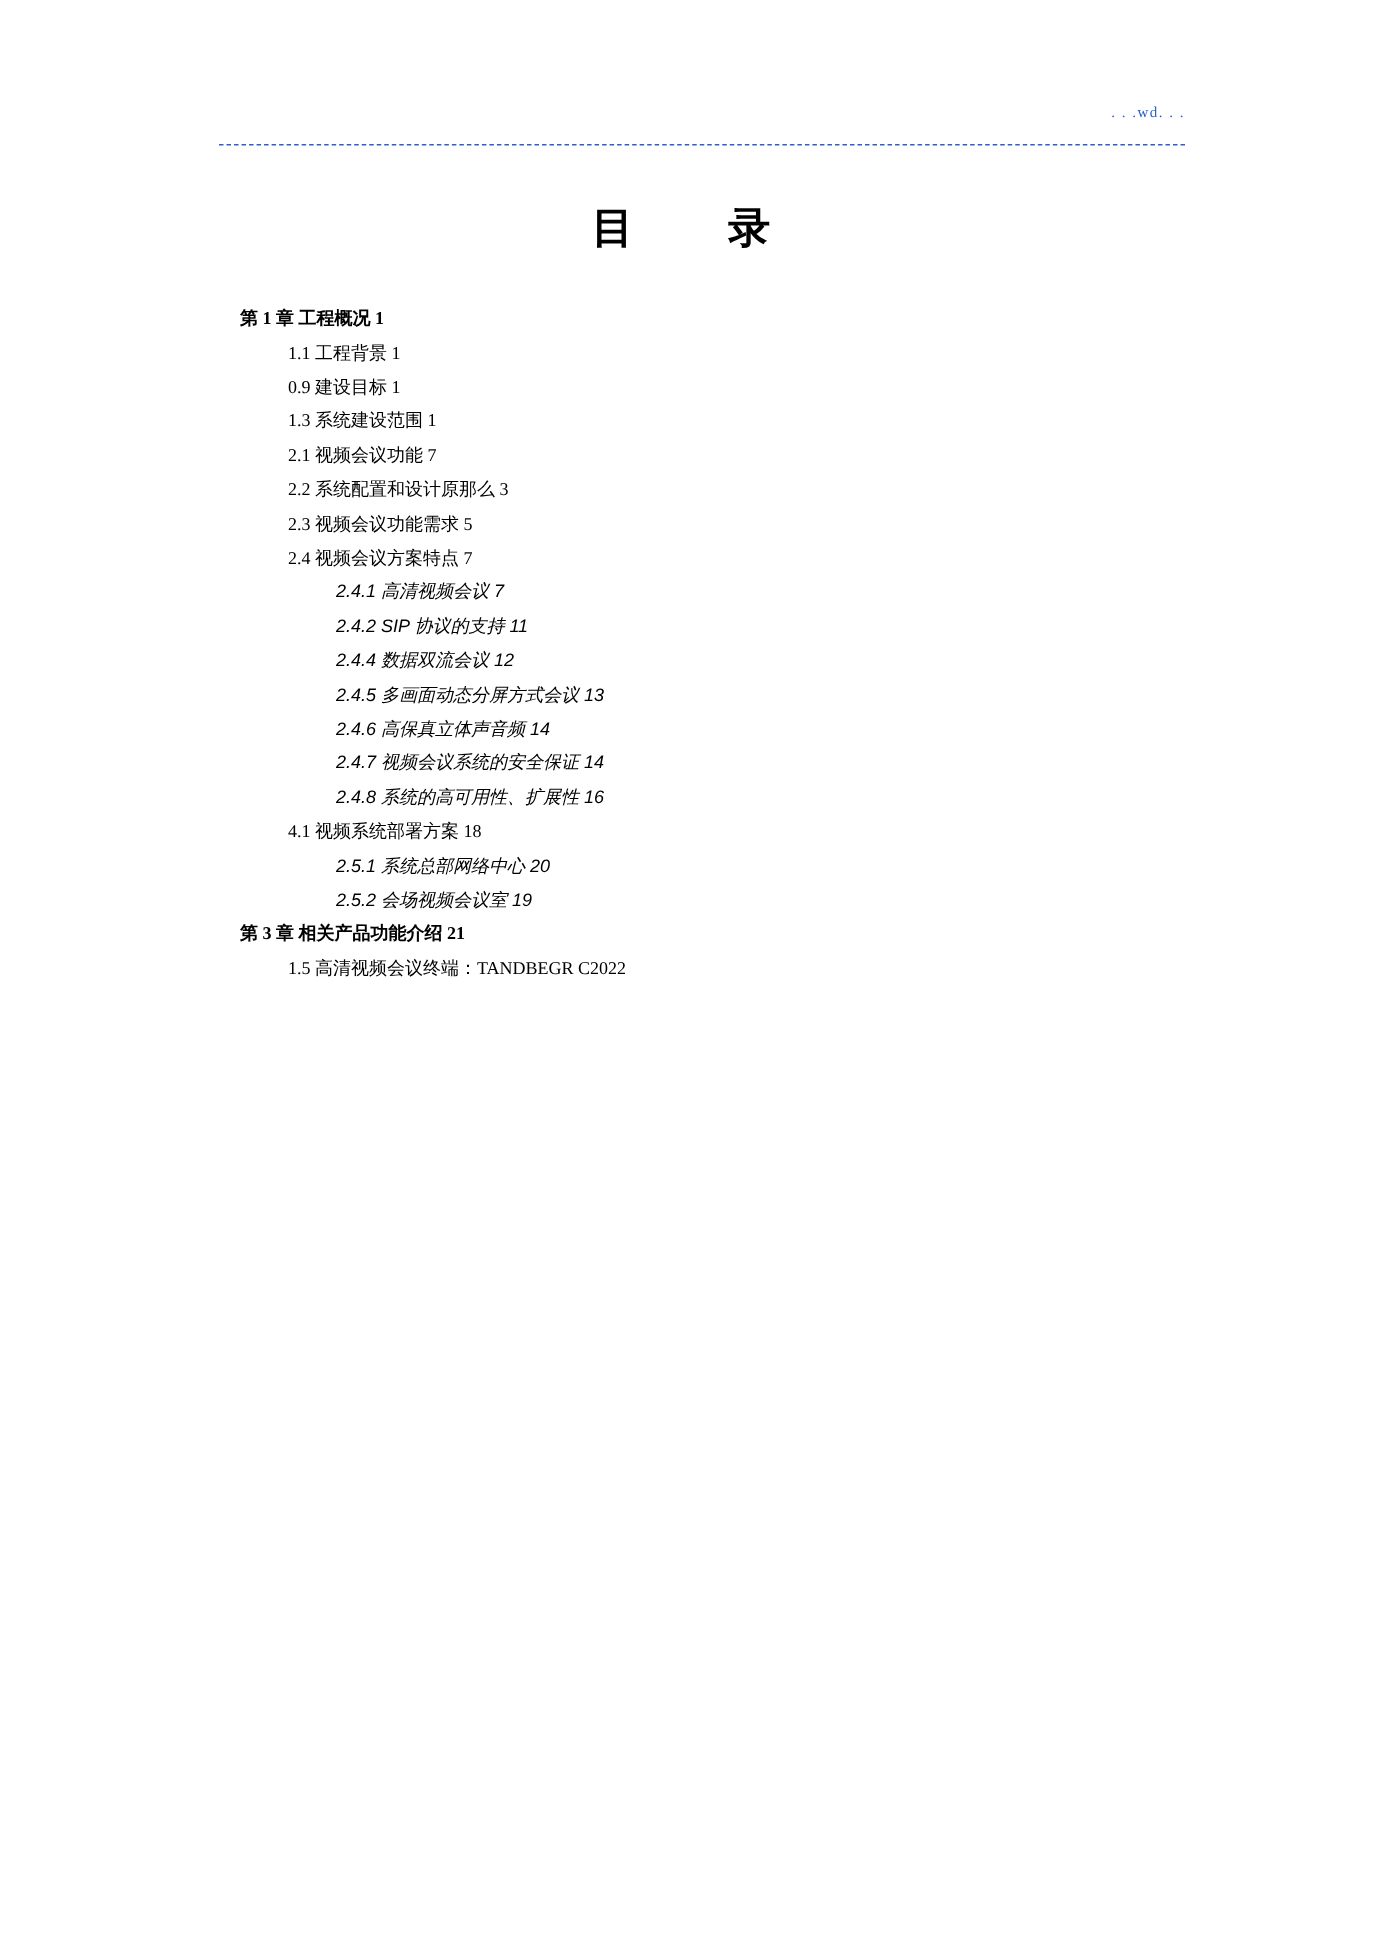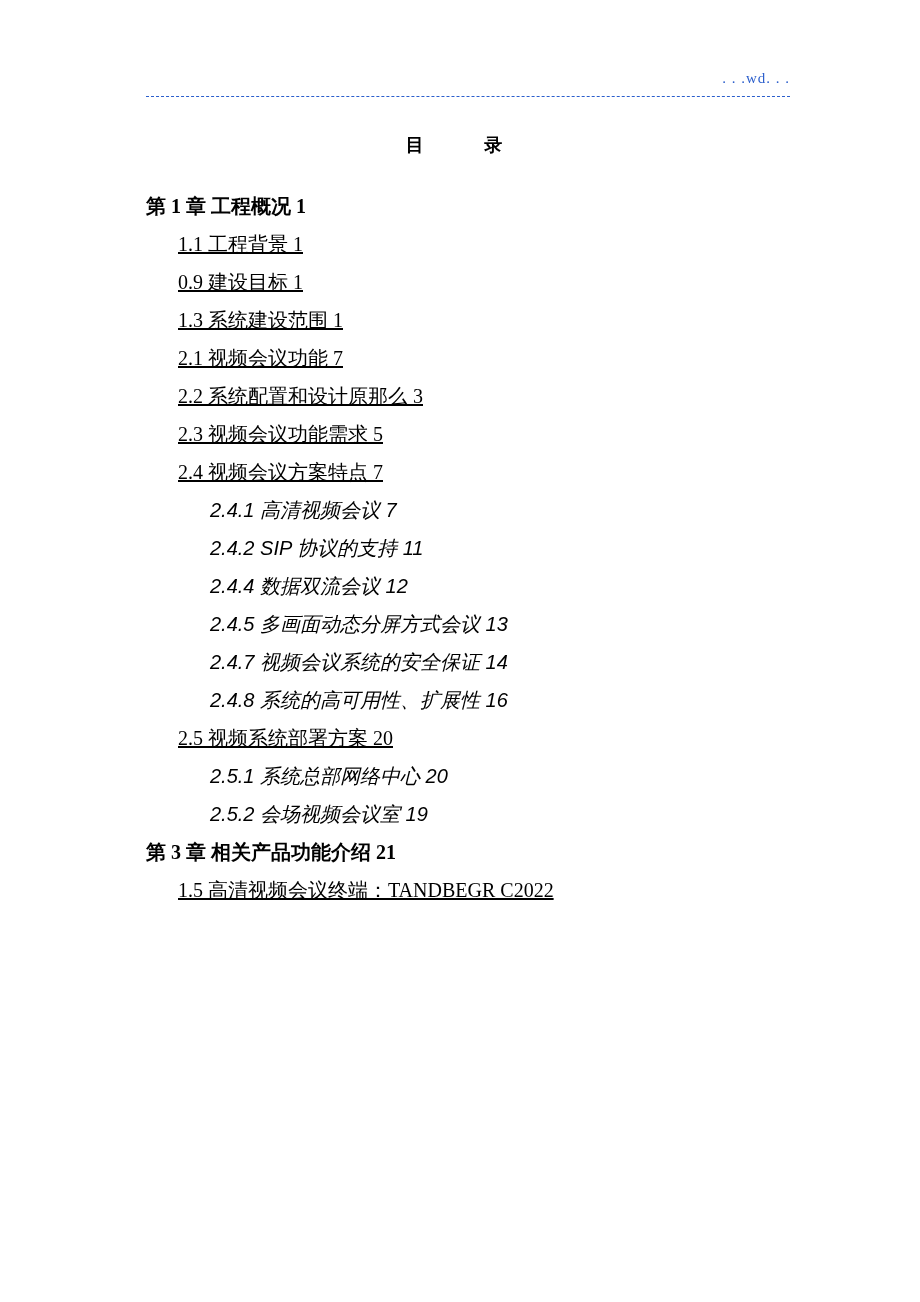--- a/index.html
+++ b/index.html
@@ -19,47 +19,47 @@
     position: relative;
     height: 20px;
     margin-bottom: 6px;
   }
   .wd-label {
     position: absolute;
     right: 0;
     top: 0;
     color: #2c5fcc;
     font-family: "Times New Roman", serif;
-    font-size: 15px;
+    font-size: 10px;
     letter-spacing: 1px;
   }
   .dashed-line {
     border: none;
     border-top: 1px dashed #2c5fcc;
     margin: 0;
     width: 100%;
   }
   .title {
     text-align: center;
     font-weight: bold;
-    font-size: 18px;
+    font-size: 28px;
     letter-spacing: 28px;
     margin: 36px 0 30px 0;
   }
   .toc {
-    font-size: 20px;
+    font-size: 12px;
     line-height: 1.9;
+    margin-left: 14px;
   }
   .level-ch {
     font-weight: bold;
     margin-left: 0;
   }
   .level-sec {
     margin-left: 32px;
-    text-decoration: underline;
   }
   .level-sub {
     margin-left: 64px;
     font-style: italic;
     font-family: Liberation Sans, sans-serif;
   }
 </style>
 </head>
 <body>
 
@@ -78,22 +78,23 @@
       <div class="level-sec">0.9  建设目标 1</div>
       <div class="level-sec">1.3  系统建设范围 1</div>
       <div class="level-sec">2.1  视频会议功能 7</div>
       <div class="level-sec">2.2  系统配置和设计原那么 3</div>
       <div class="level-sec">2.3  视频会议功能需求 5</div>
       <div class="level-sec">2.4  视频会议方案特点 7</div>
       <div class="level-sub">2.4.1  高清视频会议 7</div>
       <div class="level-sub">2.4.2 SIP 协议的支持 11</div>
       <div class="level-sub">2.4.4  数据双流会议 12</div>
       <div class="level-sub">2.4.5  多画面动态分屏方式会议 13</div>
+      <div class="level-sub">2.4.6  高保真立体声音频 14</div>
       <div class="level-sub">2.4.7  视频会议系统的安全保证 14</div>
       <div class="level-sub">2.4.8  系统的高可用性、扩展性 16</div>
-      <div class="level-sec">2.5  视频系统部署方案 20</div>
+      <div class="level-sec">4.1  视频系统部署方案 18</div>
       <div class="level-sub">2.5.1  系统总部网络中心 20</div>
       <div class="level-sub">2.5.2  会场视频会议室 19</div>
       <div class="level-ch">第 3 章  相关产品功能介绍 21</div>
       <div class="level-sec">1.5  高清视频会议终端：TANDBEGR C2022</div>
     </div>
 
 </div>
 
 </body></html>

